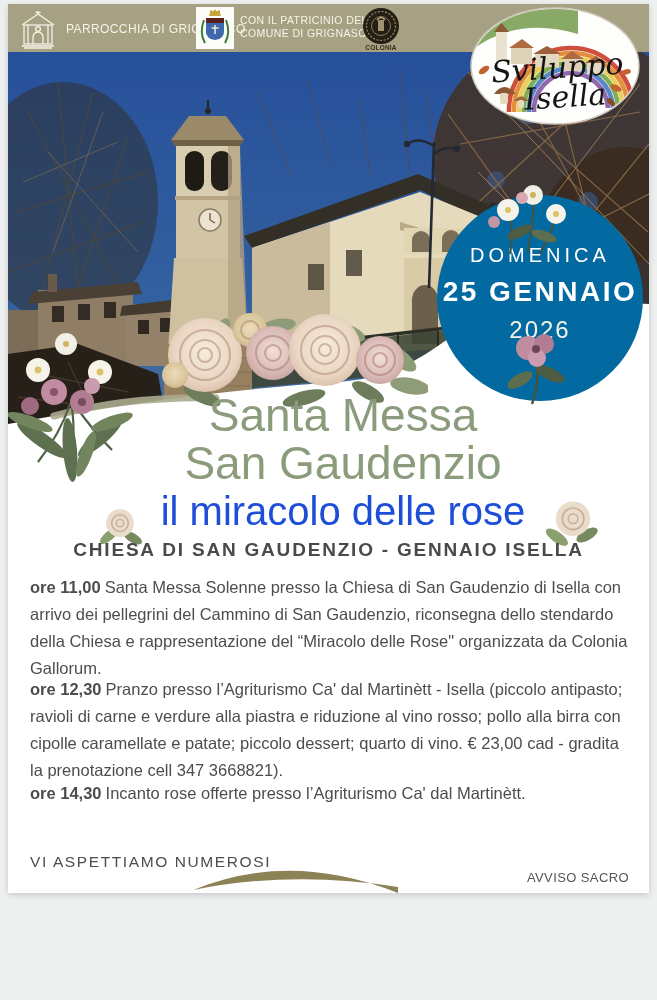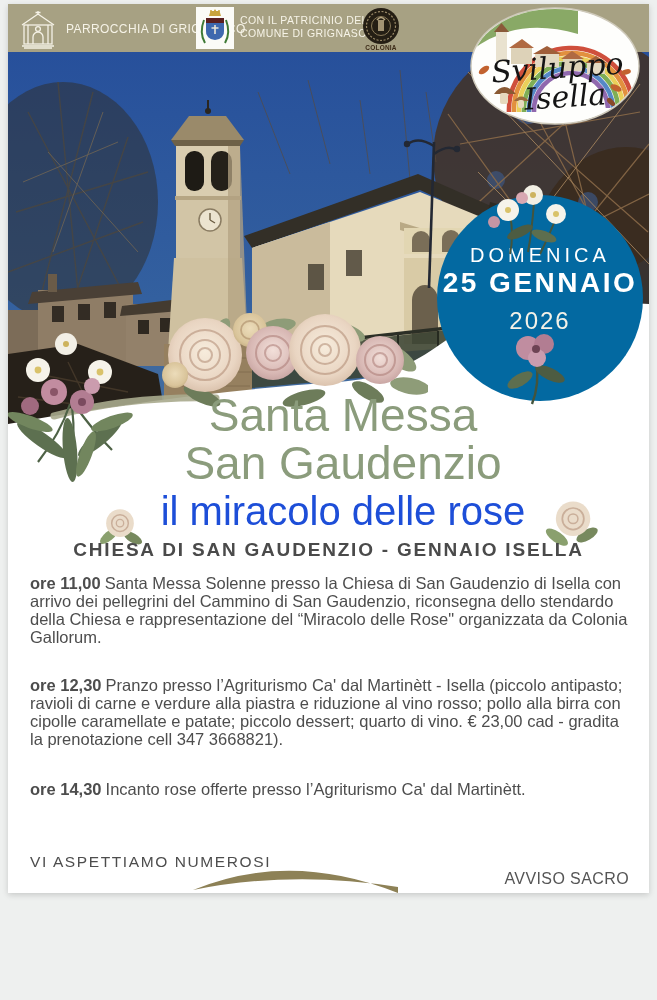--- a/index.html
+++ b/index.html
@@ -25,44 +25,44 @@
   .photo{position:absolute;left:0;top:48px;width:641px;height:380px;}
   
   .logo{position:absolute;left:458px;top:0px;width:180px;height:130px;}
   
   .date-circle{
     position:absolute;left:429px;top:191px;width:206px;height:206px;border-radius:50%;
     background:#0369a1;display:flex;flex-direction:column;align-items:center;
     justify-content:flex-start;padding-top:49px;box-sizing:border-box;color:#ffffff;text-align:center;
   }
   .dc-day{font-size:20px;letter-spacing:4px;font-weight:400;}
-  .dc-date{font-size:28px;letter-spacing:2.5px;font-weight:bold;}
+  .dc-date{font-size:28px;letter-spacing:2.5px;font-weight:bold;margin-top:9px;}
   .dc-year{font-size:24px;letter-spacing:2px;margin-top:8px;color:#f4f2e8;}
   
   .deco{position:absolute;pointer-events:none;}
   
   .title-line{position:absolute;left:30px;width:610px;text-align:center;
     color:#8b9c7c;font-size:46px;font-weight:300;line-height:46px;}
   .title-1{top:388px;}
   .title-2{top:436px;}
   .subtitle{position:absolute;left:30px;top:486px;width:610px;text-align:center;
     color:#1d4ed8;font-size:40px;font-weight:300;line-height:42px;}
   .venue{position:absolute;left:12px;top:535px;width:617px;text-align:center;
     color:#4a4a4a;font-size:19px;font-weight:bold;letter-spacing:1.8px;}
   
   .sched{position:absolute;left:22px;width:606px;color:#4d4d4d;
-    font-size:16.5px;line-height:18px;}
+    font-size:16.5px;line-height:27px;}
   .sched b{font-weight:bold;margin-right:4px;}
   .sched-1{top:570px;}
   .sched-2{top:672px;}
   .sched-3{top:776px;}
   
   .closing{position:absolute;left:22px;top:849px;color:#4d4d4d;
     font-size:15.5px;letter-spacing:1.6px;}
-  .notice{position:absolute;right:20px;top:866px;color:#555555;font-size:16px;letter-spacing:.4px;}
+  .notice{position:absolute;right:20px;top:866px;color:#555555;font-size:13px;letter-spacing:.4px;}
 </style>
 </head>
 <body>
 
 <div class="poster">
 
   <div class="header-band">
 
     <svg class="hb-abs" style="left:10px;top:5px" width="40" height="40" viewBox="0 0 40 40">
       <g stroke="#f5f2e6" stroke-width="1.3" fill="none">

